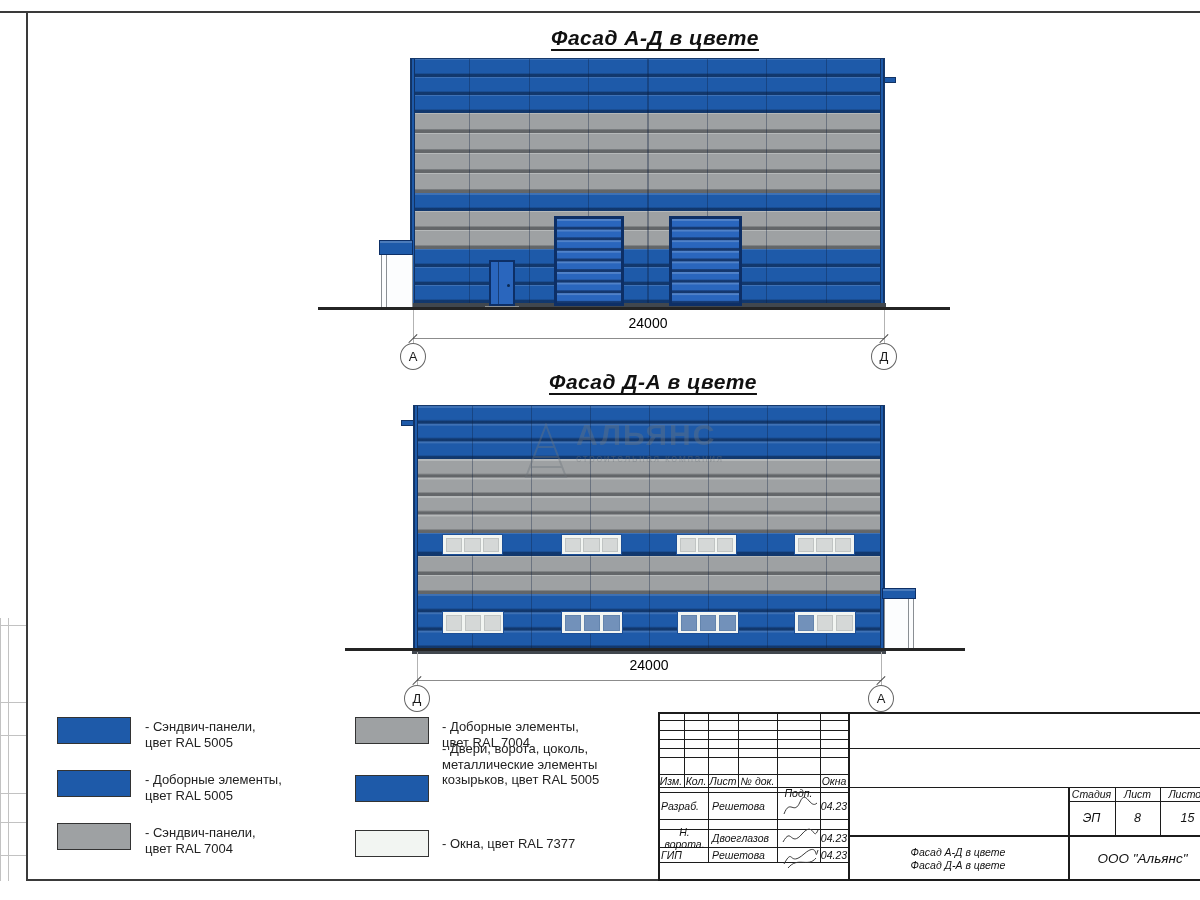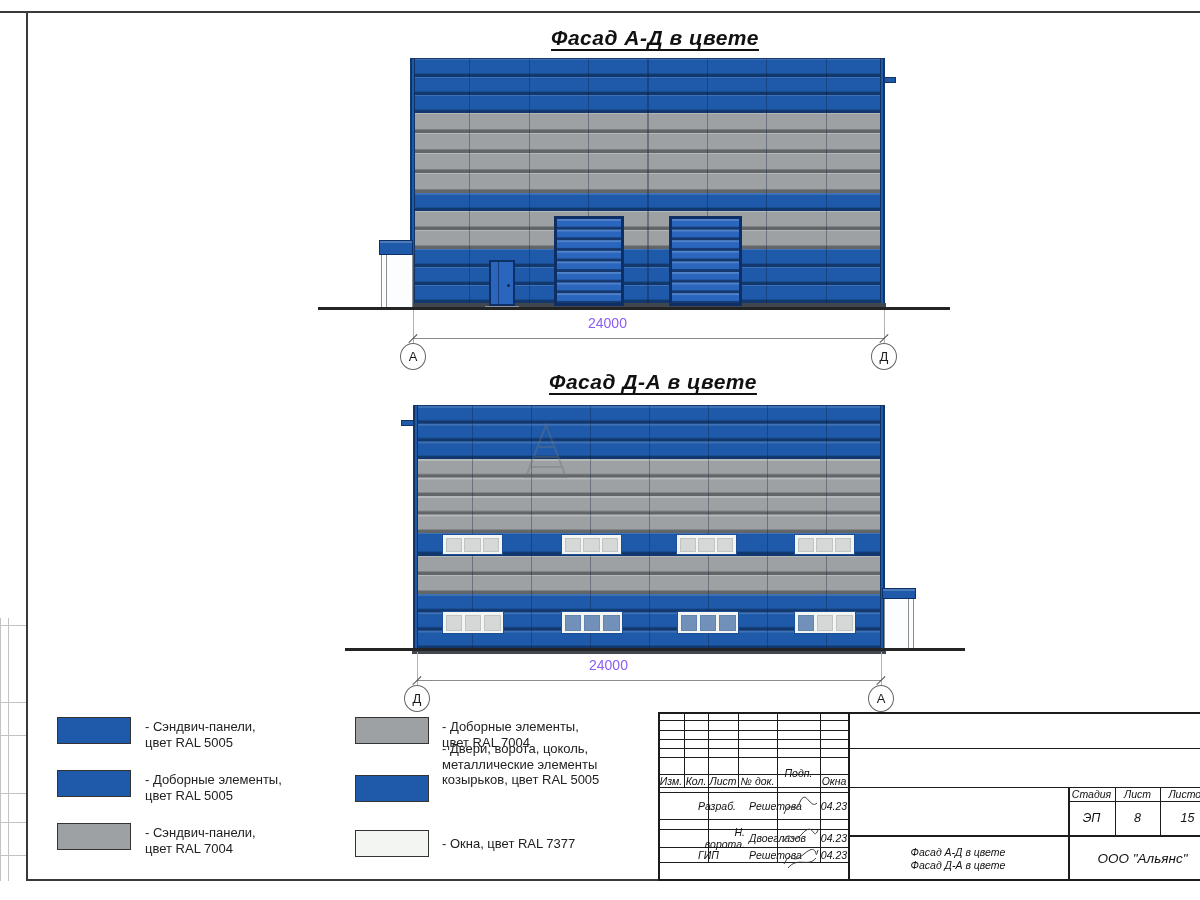--- a/index.html
+++ b/index.html
@@ -56,37 +56,37 @@
   
   .canopy-roof{position:absolute;background:var(--c-blue);border:1px solid var(--c-navy);box-sizing:border-box;
     background-image:linear-gradient(180deg, rgba(255,255,255,.2) 0 2px, transparent 2px);}
   .canopy-body{position:absolute;border:1px solid #8a8f94;background:#fcfdfe;box-sizing:border-box;}
   .ledge{position:absolute;background:var(--c-blue);border:1px solid #123364;box-sizing:border-box;}
   
   .ground{position:absolute;height:2.5px;background:#242424;}
   .extline{position:absolute;width:1px;background:#b3b3b3;}
   .dimline{position:absolute;height:1px;background:#8c8c8c;}
   .tick{position:absolute;width:12px;height:1.2px;background:#444;transform:rotate(-45deg);}
-  .dimtext{position:absolute;font-size:14px;color:#8b5cf6;}
+  .dimtext{position:absolute;font-size:14px;color:#000000;text-align:center;}
   .axis{position:absolute;width:26px;height:27px;border:1.2px solid #666;border-radius:50%;
     background:#fff;box-sizing:border-box;font-size:13px;display:flex;align-items:center;justify-content:center;}
   
   .wm{position:absolute;color:#6e757c;opacity:.38;pointer-events:none;}
   .wm .wm-name{font-size:30px;font-weight:700;letter-spacing:2px;line-height:28px;}
   .wm .wm-sub{font-size:10.5px;letter-spacing:1.5px;margin-top:3px;}
   
   .swatch{position:absolute;width:74px;height:27px;border:1.5px solid #333;box-sizing:border-box;}
   .sw-blue{background:var(--c-blue);}
   .sw-gray{background:var(--c-gray);}
   .sw-white{background:var(--c-win);}
   .leg-label{position:absolute;font-size:13px;line-height:15.5px;white-space:pre-line;color:#222;}
   
   .tb-line{position:absolute;background:#1c1c1c;}
   .tb-text{position:absolute;font-size:10.5px;color:#111;display:flex;align-items:center;justify-content:center;text-align:center;}
-  .tb-text.left{justify-content:flex-start;text-align:right;padding-left:37px;}
+  .tb-text.left{justify-content:flex-start;text-align:center;}
   .sig svg{position:absolute;}
 </style>
 </head>
 <body>
 
 <div class="frame-line" style="left:0;top:11px;width:1200px;height:2px;"></div>
 <div class="frame-line" style="left:26px;top:11px;width:2px;height:870px;"></div>
 <div class="frame-line" style="left:26px;top:879px;width:1174px;height:2px;"></div>
 
 <div>
@@ -207,20 +207,24 @@
 
 <div class="wm" style="left:524px;top:421px;">
   <svg width="44" height="56" viewBox="0 0 44 56" style="position:absolute;left:0;top:2px;">
     <g fill="none" stroke="#6e757c" stroke-width="2">
       <path d="M22 2 L42 54 L2 54 Z"></path>
       <path d="M14 24 L30 24"></path>
         <path d="M10 34 L34 34"></path>
         <path d="M6 44 L38 44"></path>
     </g>
   </svg>
+  <div style="margin-left:52px;">
+    <div class="wm-name">АЛЬЯНС</div>
+    <div class="wm-sub">строительная компания</div>
+  </div>
 </div>
 
 <div class="ground" style="left:345px;top:648px;width:620px;"></div>
 <div class="extline" style="left:417px;top:652px;height:42px;"></div>
 <div class="extline" style="left:881px;top:652px;height:42px;"></div>
 <div class="dimline" style="left:417px;top:680px;width:464px;"></div>
 <div class="tick" style="left:411px;top:680px;"></div>
 <div class="tick" style="left:875px;top:680px;"></div>
 <div class="dimtext" style="left:589px;top:657px;width:120px;">24000</div>
 <div class="axis" style="left:404px;top:685px;">Д</div>
@@ -283,21 +287,21 @@
   <div class="tb-line" style="left:410px;top:89px;width:132px;height:1px;"></div>
   <div class="tb-line" style="left:190px;top:123px;width:352px;height:2px;"></div>
   <div class="tb-line" style="left:410px;top:75px;width:2px;height:94px;"></div>
   <div class="tb-line" style="left:457px;top:75px;width:1px;height:48px;"></div>
   <div class="tb-line" style="left:502px;top:75px;width:1px;height:48px;"></div>
 
   <div class="tb-text" style="left:0;top:62px;width:26px;height:13px;">Изм.</div>
   <div class="tb-text" style="left:26px;top:62px;width:24px;height:13px;">Кол.</div>
   <div class="tb-text" style="left:50px;top:62px;width:30px;height:13px;">Лист</div>
   <div class="tb-text" style="left:80px;top:62px;width:39px;height:13px;">№ док.</div>
-  <div class="tb-text" style="left:119px;top:54px;width:43px;height:13px;text-align:center;">Подп.</div>
+  <div class="tb-text" style="left:119px;top:74px;width:43px;height:13px;text-align:center;">Подп.</div>
   <div class="tb-text" style="left:162px;top:62px;width:28px;height:13px;">Окна</div>
 
   <div class="tb-text left" ic="" style="left:3px;top:80px;width:47px;height:27px;">Разраб.</div>
   <div class="tb-text left" style="left:54px;top:80px;width:65px;height:27px;">Решетова</div>
   <div class="tb-text" style="left:162px;top:80px;width:28px;height:27px;">04.23</div>
   <div class="tb-text left" style="left:3px;top:117px;width:47px;height:18px;">Н. ворота.</div>
   <div class="tb-text left" style="left:54px;top:117px;width:65px;height:18px;">Двоеглазов</div>
   <div class="tb-text" style="left:162px;top:117px;width:28px;height:18px;">04.23</div>
   <div class="tb-text left" style="left:3px;top:135px;width:47px;height:15px;">ГИП</div>
   <div class="tb-text left" style="left:54px;top:135px;width:65px;height:15px;">Решетова</div>

